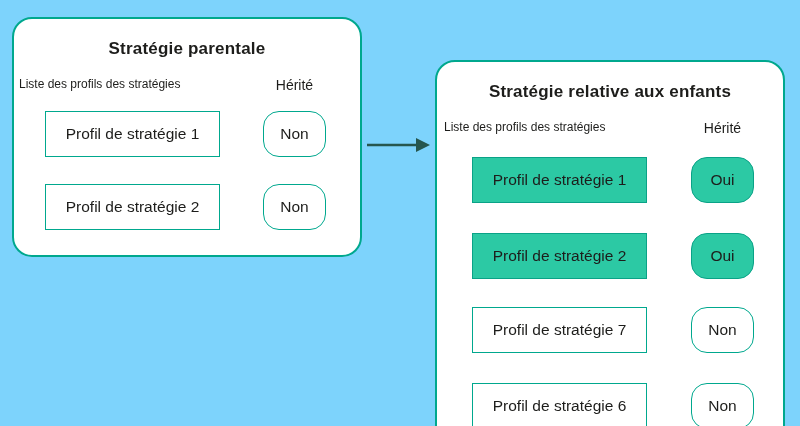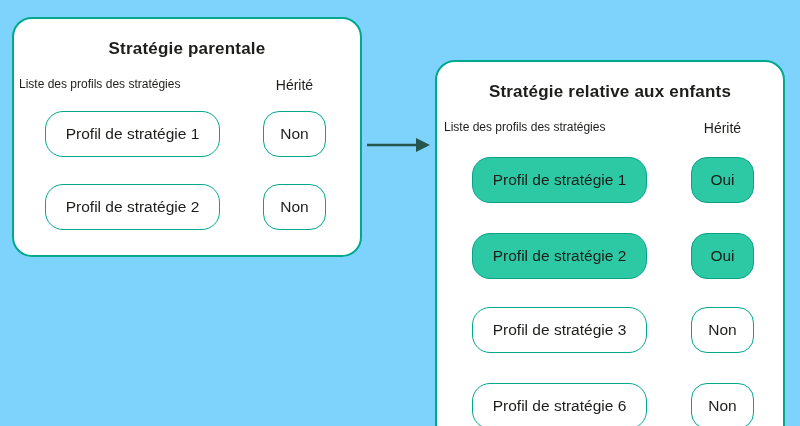--- a/index.html
+++ b/index.html
@@ -51,21 +51,21 @@
   }
   #parent-panel .col-label-list   { left: 5px; }
   #parent-panel .col-label-inherit{ left: 249px; }
   #child-panel  .col-label-list   { left: 7px; }
   #child-panel  .col-label-inherit{ left: 254px; }
 
   .profile-box {
     position: absolute;
     width: 175px; height: 46px;
     border: 1.5px solid #00a88e;
-    border-radius: 18px;
+    border-radius: 0;
     background: #ffffff;
     box-sizing: border-box;
     display: flex; align-items: center; justify-content: center;
     font-size: 15.5px;
     color: #1d1d1b;
     white-space: nowrap;
   }
   .inherit-box {
     position: absolute;
     width: 63px; height: 46px;
@@ -127,20 +127,20 @@
     <div class="panel-title">Stratégie relative aux enfants</div>
     <div class="col-label-list">Liste des profils des stratégies</div>
     <div class="col-label-inherit">Hérité</div>
 
     <div class="profile-box highlight c-row1">Profil de stratégie 1</div>
     <div class="inherit-box highlight c-row1">Oui</div>
 
     <div class="profile-box highlight c-row2">Profil de stratégie 2</div>
     <div class="inherit-box highlight c-row2">Oui</div>
 
-    <div class="profile-box c-row3">Profil de stratégie 3</div>
+    <div class="profile-box c-row3">Profil de stratégie 7</div>
     <div class="inherit-box c-row3">Non</div>
 
     <div class="profile-box c-row4">Profil de stratégie 6</div>
     <div class="inherit-box c-row4">Non</div>
   </div>
 
 </div>
 
 </body></html>

